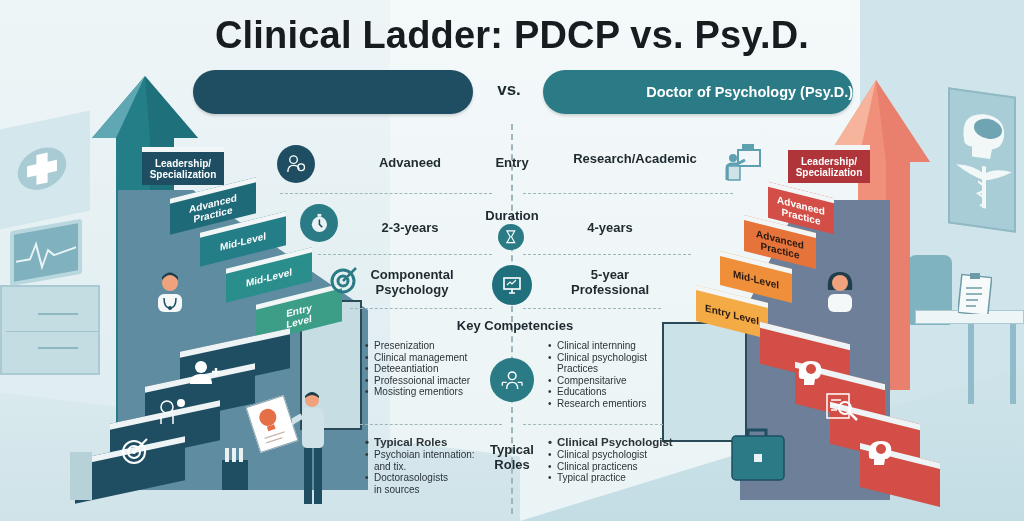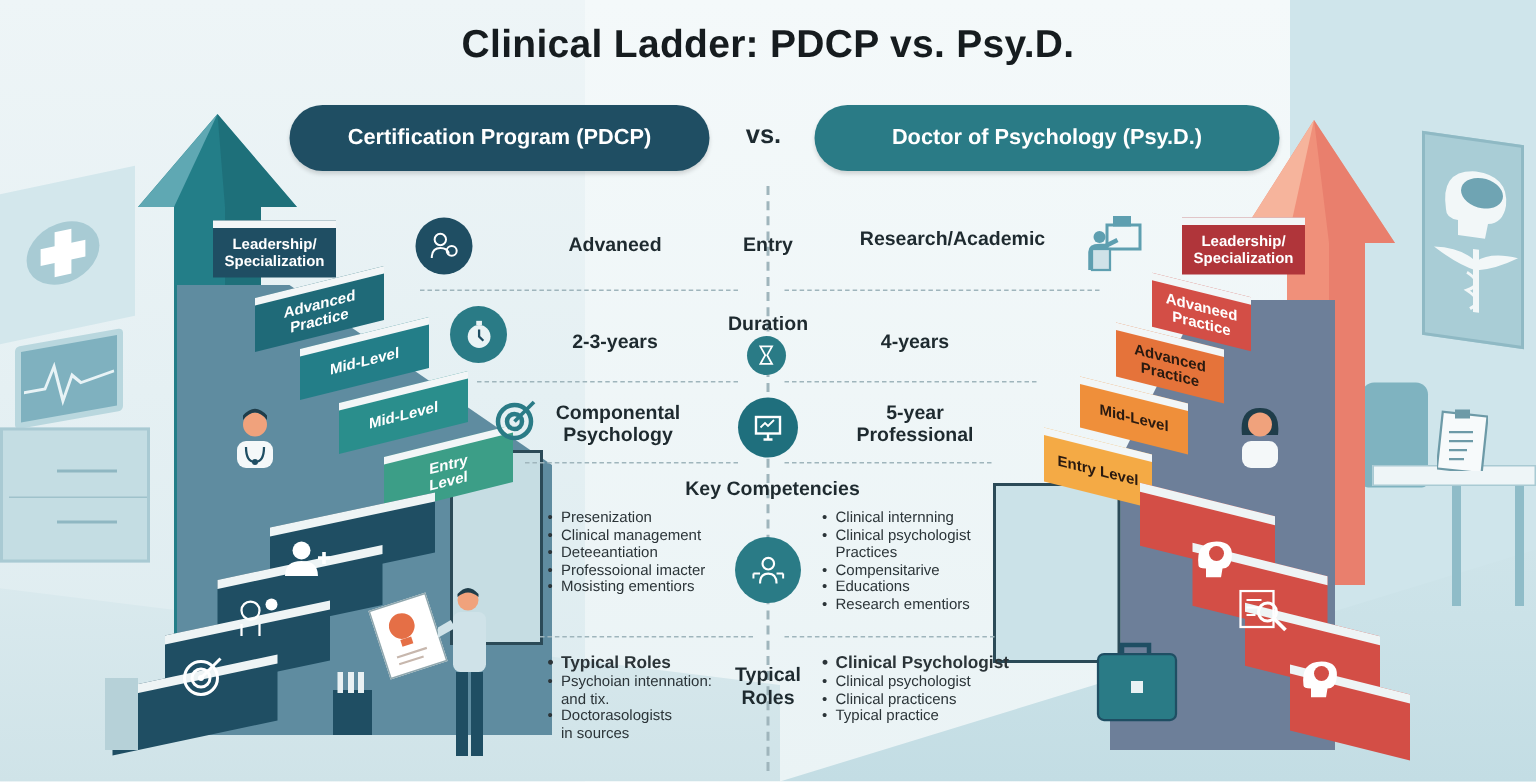--- a/index.html
+++ b/index.html
@@ -13,29 +13,29 @@
     .abs { position: absolute; }
     
     .bg-left-wall { left:0; top:0; width:390px; height:521px; background: linear-gradient(180deg,#eef5f7 0%, #dcebef 100%); }
     .bg-center { left:390px; top:0; width:470px; height:521px; background: linear-gradient(180deg,#f4f9fa 0%,#eaf3f5 100%); }
     .bg-right-wall { left:860px; top:0; width:164px; height:521px; background:#cfe5eb; }
     .floor-left { left:0; top:360px; width:520px; height:161px; background: linear-gradient(180deg,#dcebef,#cfe3e8); clip-path: polygon(0 20%, 100% 60%, 100% 100%, 0 100%); }
     .floor-right { left:520px; top:300px; width:504px; height:221px; background: linear-gradient(180deg,#d3e7ec,#c3dde4); clip-path: polygon(0 100%, 100% 30%, 100% 100%); }
 
     .title {
       left:0; top:14px; width:1024px; text-align:center;
-      font-size:26px; font-weight:bold; color:#161c1f; letter-spacing:0.2px;
+      font-size:38px; font-weight:bold; color:#161c1f; letter-spacing:0.2px;
     }
     .pill {
       border-radius: 26px; color:#fff; font-weight:bold; text-align:center;
       display:flex; align-items:center; justify-content:center;
       box-shadow: 0 2px 3px rgba(0,0,0,0.15);
     }
     .pill-left { left:193px; top:70px; width:280px; height:44px; background:#1f4e63; font-size:14.5px; line-height:18px; }
-    .pill-right { left:543px; top:70px; width:310px; height:44px; background:#2a7b86; font-size:14.5px; }
+    .pill-right { left:543px; top:70px; width:310px; height:44px; background:#2a7b86; font-size:14.5px;justify-content:flex-end; }
     .vs { left:484px; top:80px; width:50px; text-align:center; font-size:17px; font-weight:bold; color:#1d2a30; }
 
     .dashed-v { left:511px; top:124px; height:390px; border-left:2px dashed #9fb5bc; }
     .dashed-h { height:0; border-top:1.5px dashed #9fb5bc; }
 
     .row-label { font-size:13px; font-weight:bold; color:#1e2a2f; text-align:center; }
     .cell-text { font-size:13px; font-weight:bold; color:#1e2a2f; text-align:center; line-height:15px; }
 
     .circle-icon {
       border-radius:50%; background:#1f6f7d; display:flex; align-items:center; justify-content:center;
@@ -252,21 +252,20 @@
 <svg class="abs" style="left:728px;top:426px;" width="60" height="58" viewBox="0 0 60 58">
   <path d="M20,10 v-6 h18 v6" fill="none" stroke="#1f4e63" stroke-width="3"></path>
   <rect x="4" y="10" width="52" height="44" rx="4" fill="#2a7b86" stroke="#1f4e63" stroke-width="1.5"></rect>
   <rect x="26" y="28" width="8" height="8" fill="#e8f2f4"></rect>
 </svg>
 
 <div class="abs title">Clinical Ladder: PDCP vs. Psy.D.</div>
 
 <div class="abs pill pill-left">
   <div>
-    <div>Certification Program (PDCP)</div>
   </div>
 </div>
 <div class="abs vs">vs.</div>
 <div class="abs pill pill-right">
   <span>Doctor of Psychology (Psy.D.)</span>
 </div>
 
 <div class="abs dashed-v"></div>
 
 <div class="abs dashed-h" style="left:280px;top:193px;width:212px;"></div>

